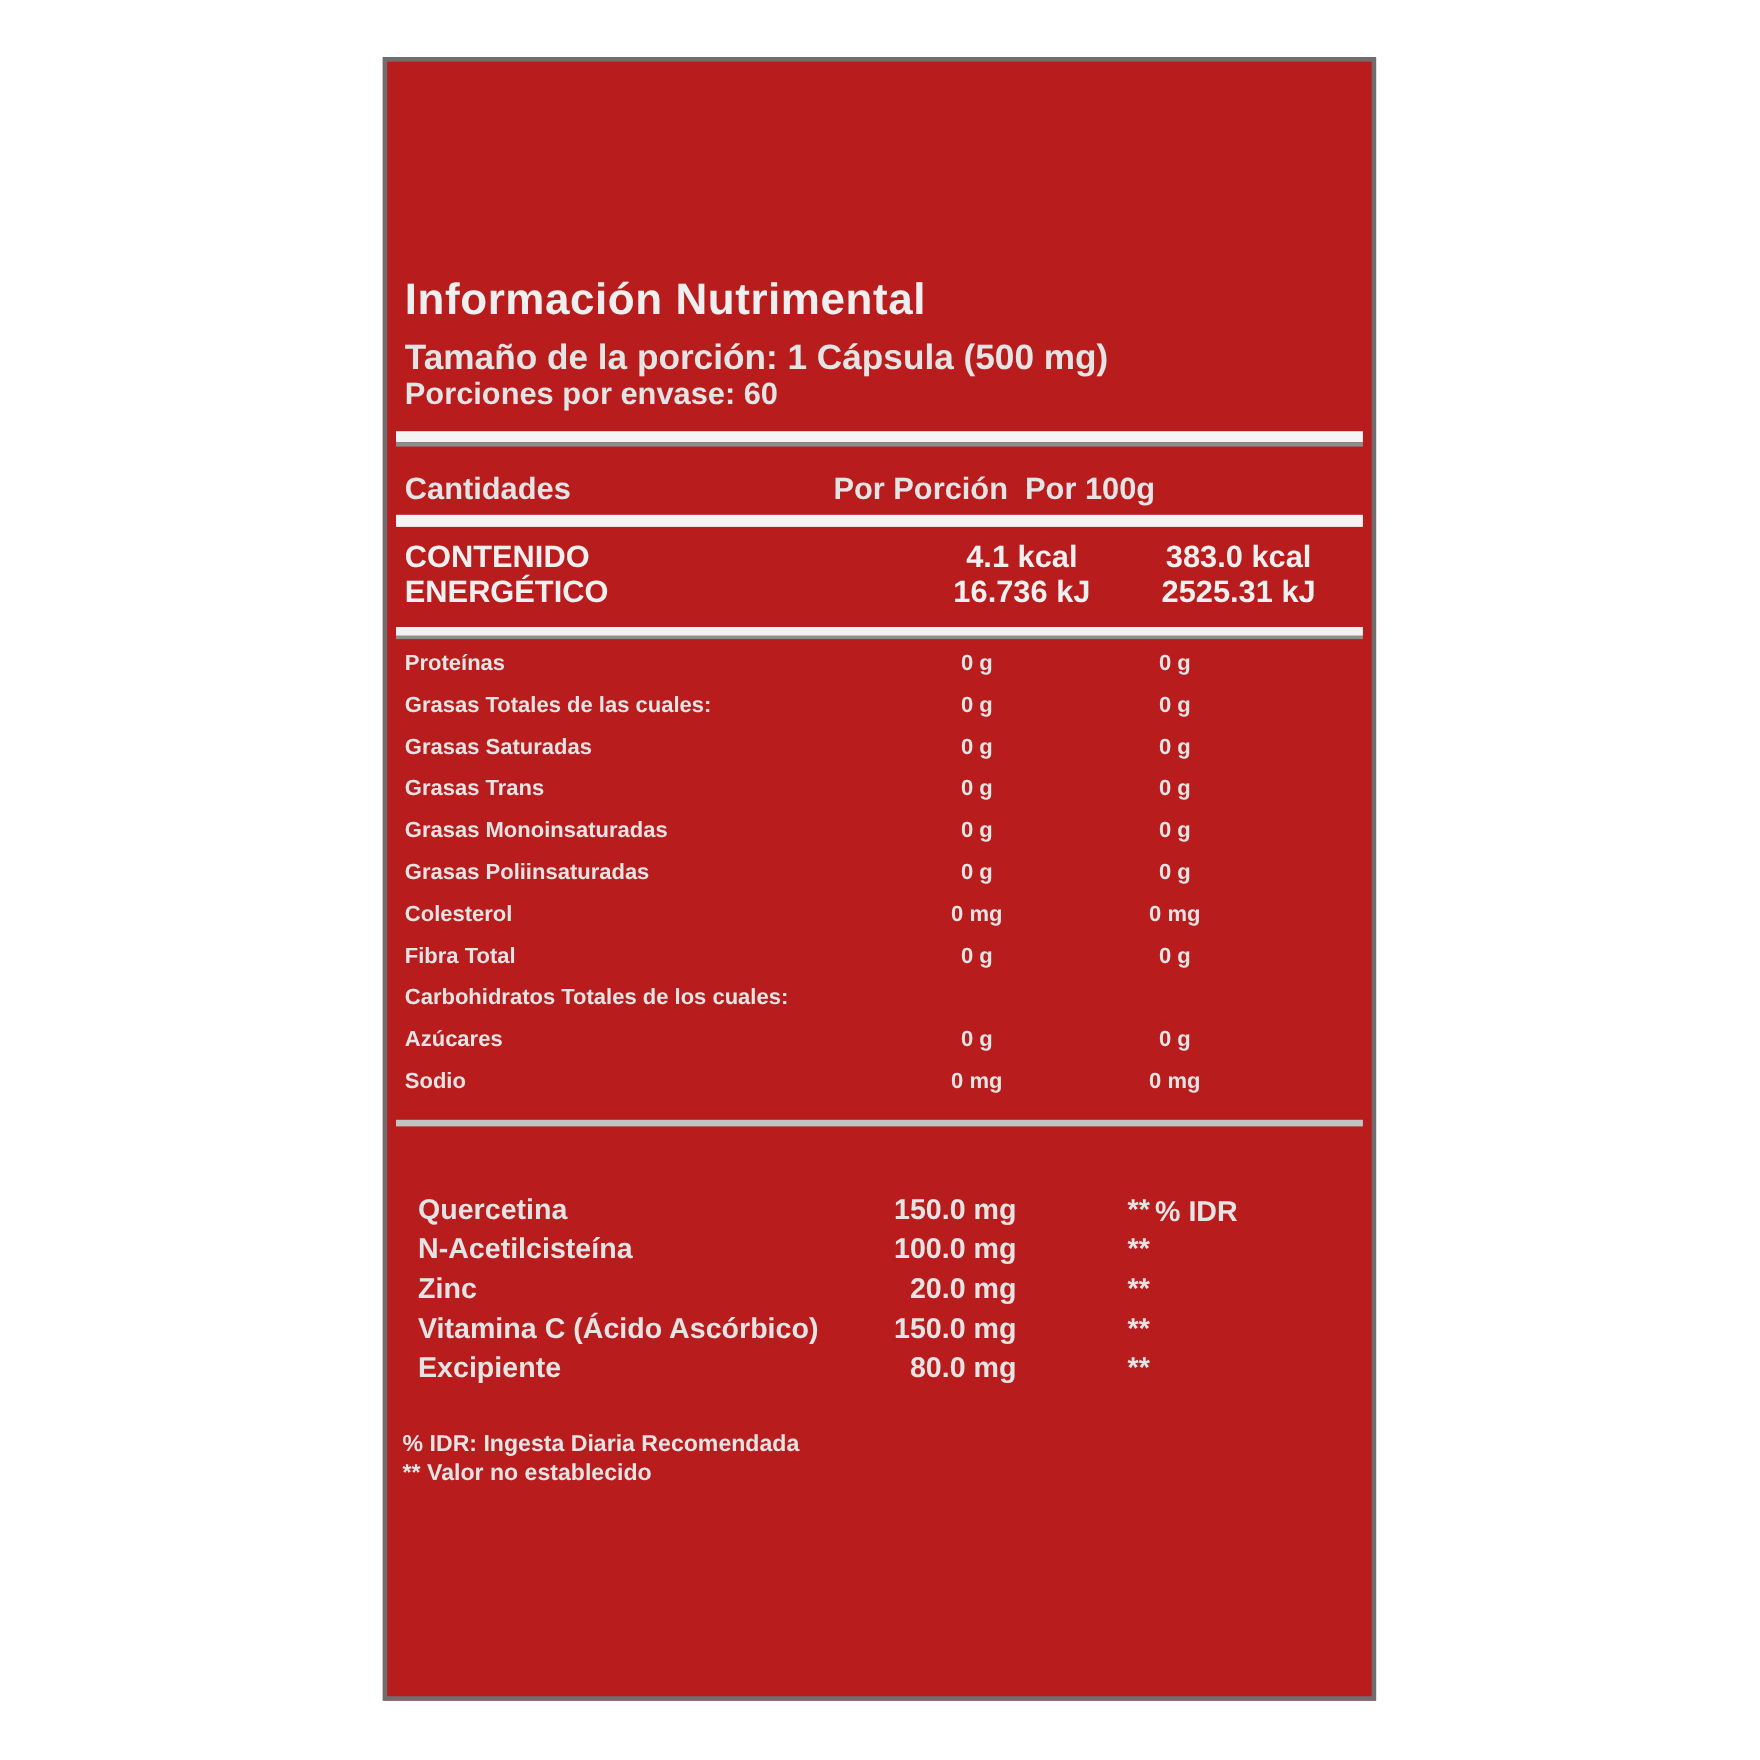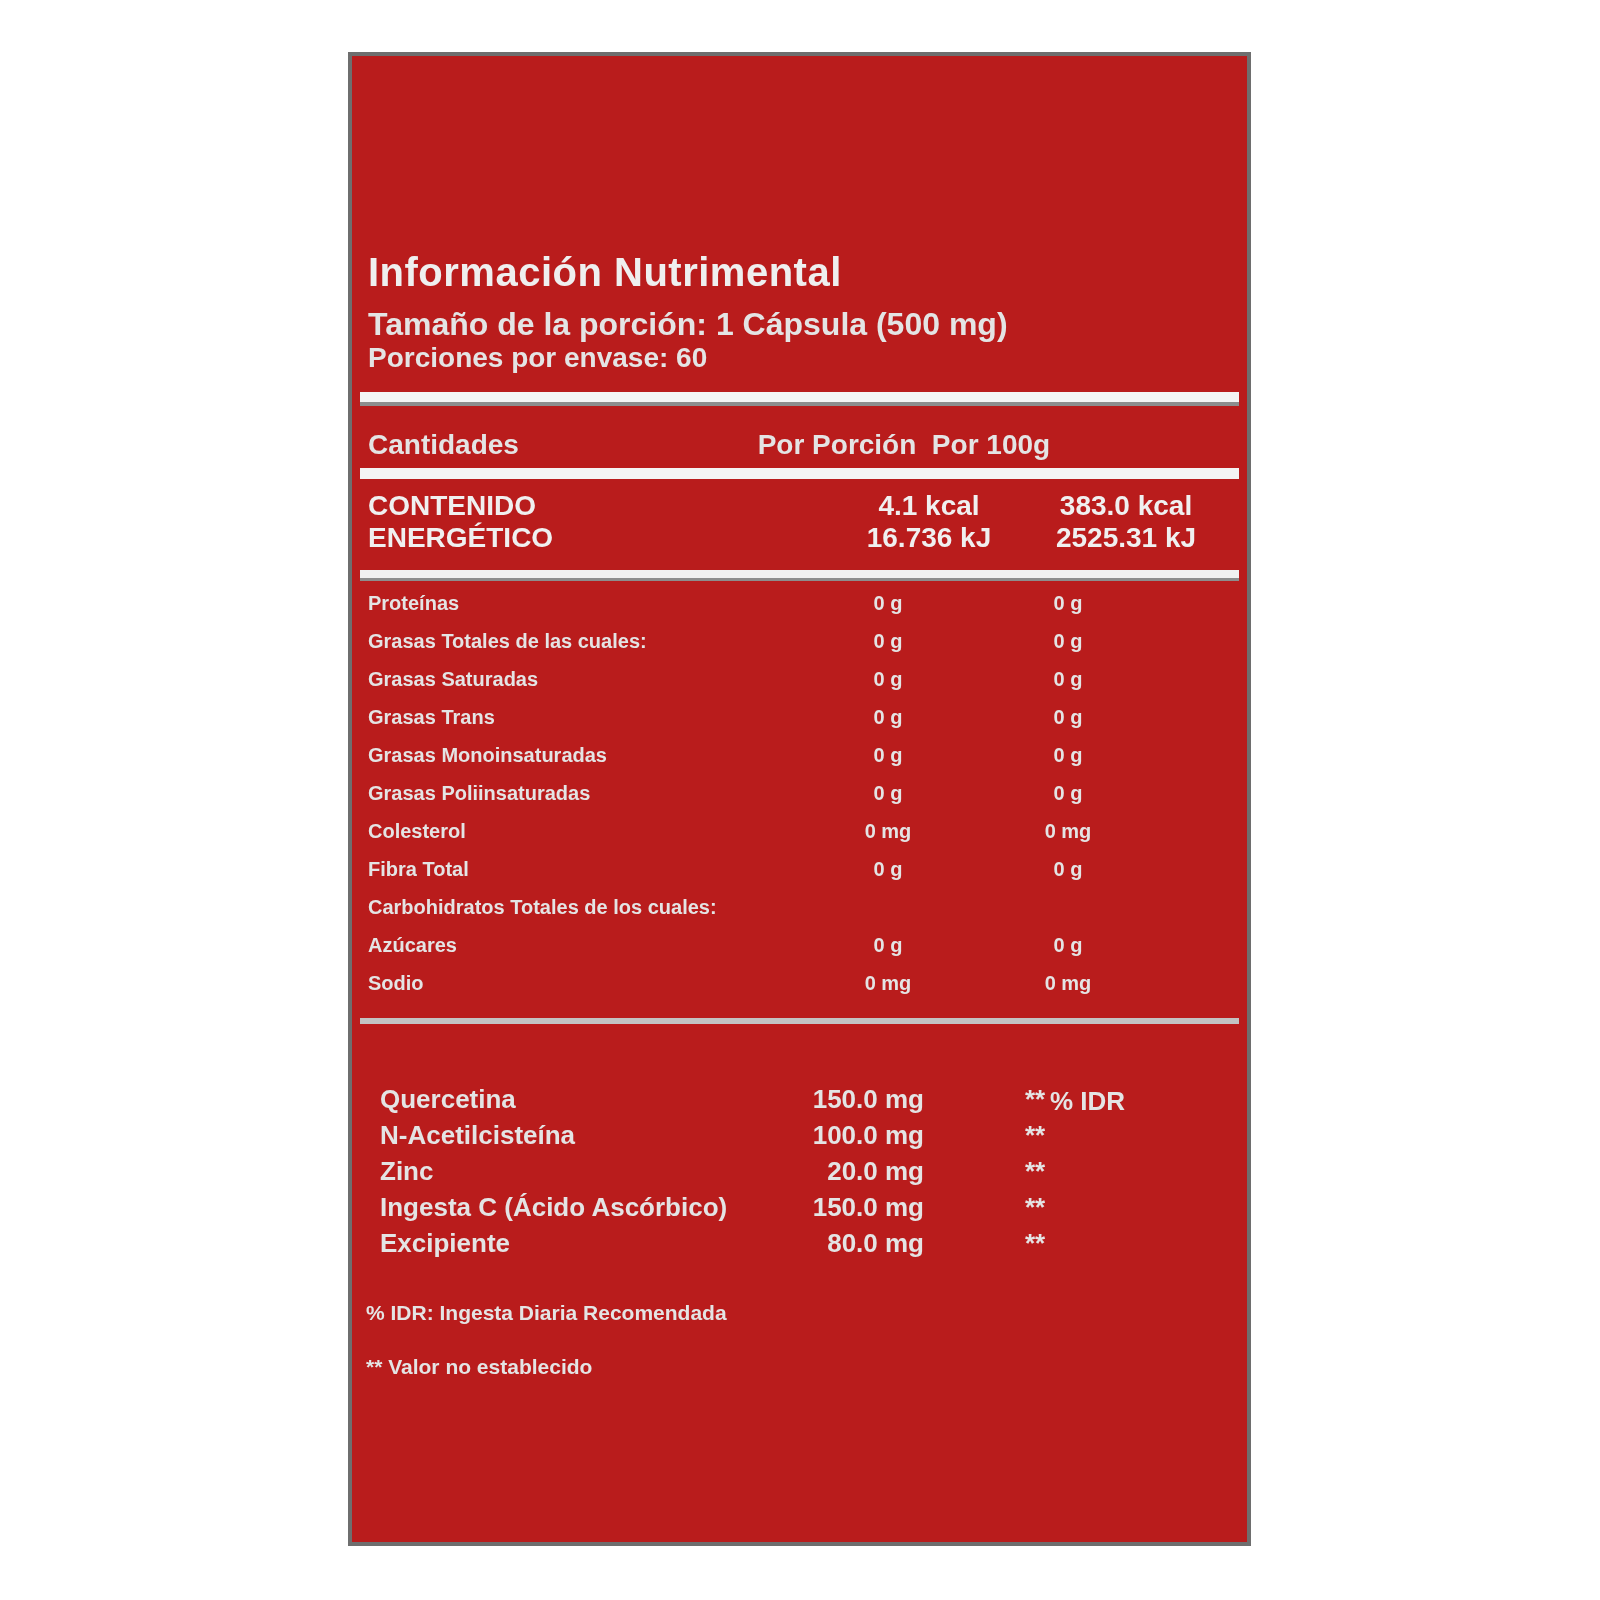--- a/index.html
+++ b/index.html
@@ -35,21 +35,21 @@
   .n-label{position:absolute;left:16px;}
   .n-serv{position:absolute;left:434px;width:204px;text-align:center;}
   .n-100g{position:absolute;left:614px;width:204px;text-align:center;}
   .idr-head{left:698px;top:992px;font-size:26px;line-height:30px;margin-top:38px;}
   .supps{position:absolute;left:0;right:0;top:1025px;}
   .s-row{position:relative;height:36px;font-size:26px;line-height:36px;}
   .s-label{position:absolute;left:28px;}
   .s-amount{position:absolute;left:270px;width:302px;text-align:right;}
   .s-idr{position:absolute;left:673px;}
   .foot1{left:14px;top:1244px;font-size:21px;line-height:26px;}
-  .foot2{left:14px;top:1270px;font-size:21px;line-height:26px;margin-top:28px;}
+  .foot2{left:14px;top:1270px;font-size:21px;line-height:26px;}
 </style>
 </head>
 <body>
 
 <div class="page">
   <div class="panel">
 
     <div class="abs title">Información Nutrimental</div>
     <div class="abs serving">Tamaño de la porción: 1 Cápsula (500 mg)</div>
     <div class="abs servings">Porciones por envase: 60</div>
@@ -151,21 +151,21 @@
         <span class="s-label">N-Acetilcisteína</span>
         <span class="s-amount">100.0 mg</span>
         <span class="s-idr">**</span>
       </div>
       <div class="s-row">
         <span class="s-label">Zinc</span>
         <span class="s-amount">20.0 mg</span>
         <span class="s-idr">**</span>
       </div>
       <div class="s-row">
-        <span class="s-label">Ingesta C (Ácido Ascórbico)</span>
+        <span class="s-label">Vitamina C (Ácido Ascórbico)</span>
         <span class="s-amount">150.0 mg</span>
         <span class="s-idr">**</span>
       </div>
       <div class="s-row">
         <span class="s-label">Excipiente</span>
         <span class="s-amount">80.0 mg</span>
         <span class="s-idr">**</span>
       </div>
     </div>
 

